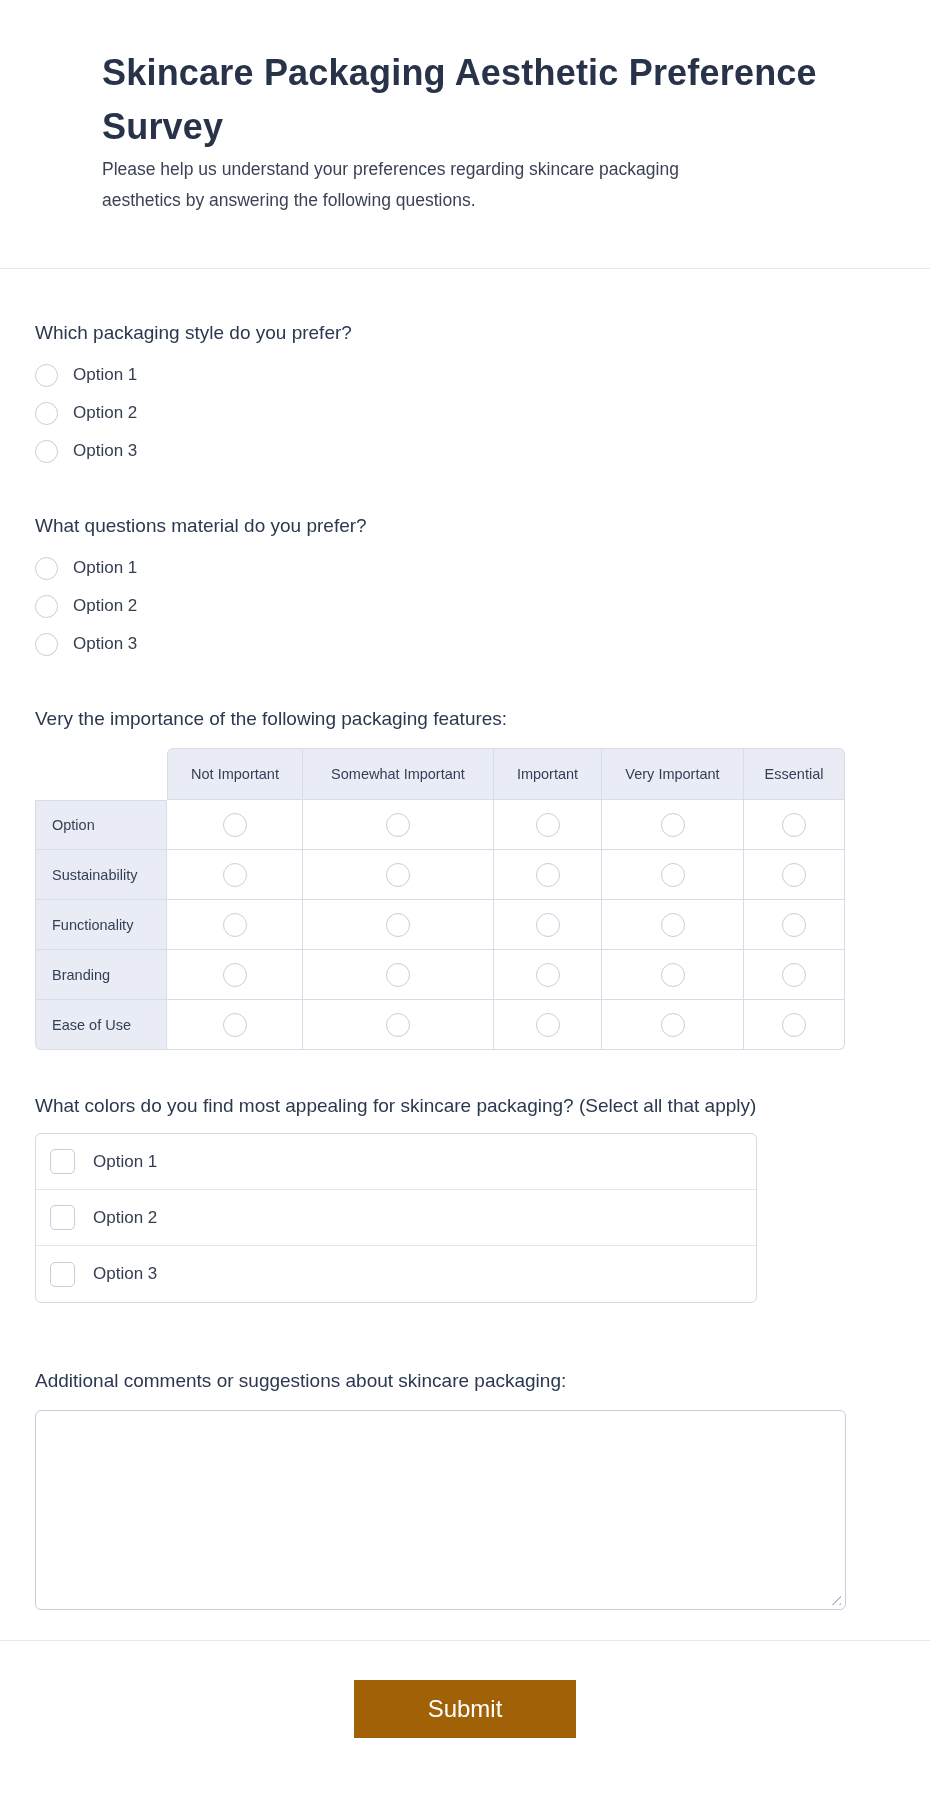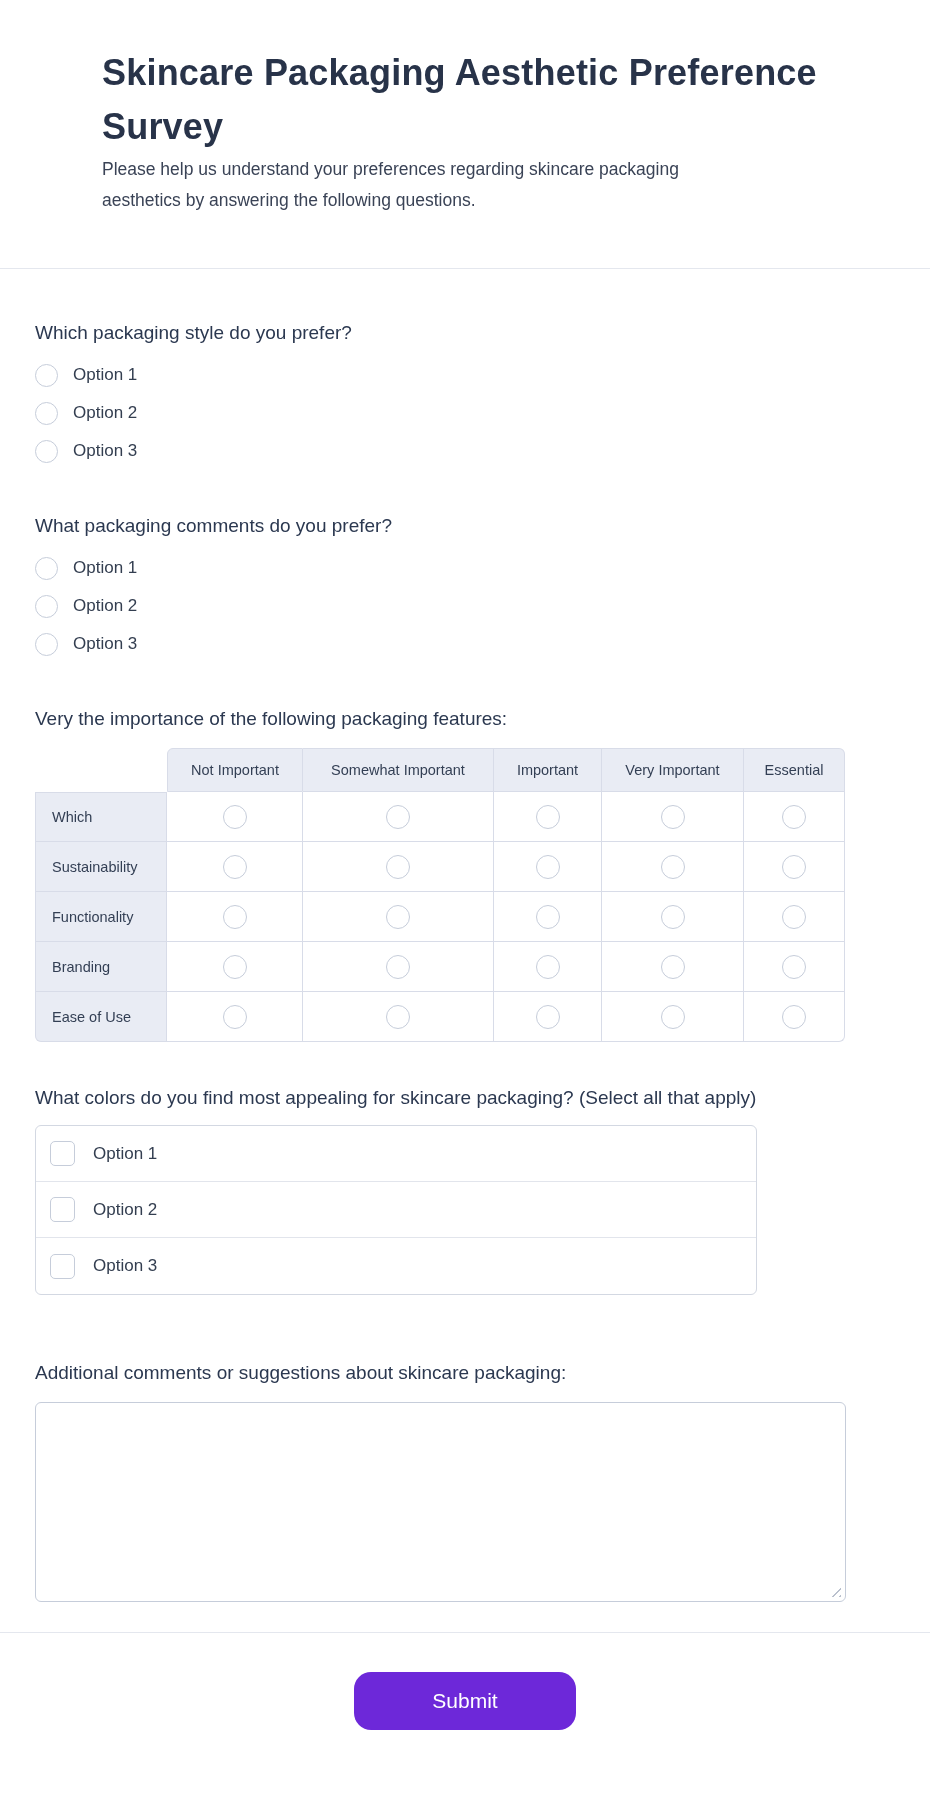--- a/index.html
+++ b/index.html
@@ -68,21 +68,21 @@
     grid-template-columns: 132px 136px 191px 108px 142px 101px;
     width: 810px;
     font-size: 14.5px;
     color: #333f54;
   }
   .m-corner { background: transparent; }
   .m-head {
     background: #e9ecf4;
     border: solid #d8dce8;
     border-width: 1px 1px 1px 0;
-    height: 44px;
+    height: 52px;
     display: flex;
     align-items: center;
     justify-content: center;
     text-align: center;
     font-weight: 400;
   }
   .m-head.first { border-left-width: 1px; border-top-left-radius: 6px; }
   .m-head.last { border-top-right-radius: 6px; }
   .m-label {
     background: #e9ecf4;
@@ -157,27 +157,27 @@
     background: repeating-linear-gradient(135deg, #b9c0cd 0 1.5px, transparent 1.5px 5px);
     clip-path: polygon(100% 0, 100% 100%, 0 100%);
   }
   
   .footer { padding: 39px 0 50px 0; }
   .submit-btn {
     display: block;
     margin: 0 auto;
     width: 222px;
     height: 58px;
-    background: #6d28d9;
+    background: #a16207;
     color: #ffffff;
     font-family: "Liberation Sans", sans-serif;
-    font-size: 21px;
+    font-size: 24px;
     font-weight: 500;
     border: none;
-    border-radius: 17px;
+    border-radius: 0;
     cursor: pointer;
   }
 </style>
 </head>
 <body>
 
 <div class="header">
   <h1 class="page-title">Skincare Packaging Aesthetic Preference Survey</h1>
   <p class="page-desc">Please help us understand your preferences regarding skincare packaging aesthetics by answering the following questions.</p>
 </div>
@@ -196,21 +196,21 @@
       <span class="radio"></span>
       <span class="option-text">Option 2</span>
     </div>
     <div class="option-row">
       <span class="radio"></span>
       <span class="option-text">Option 3</span>
     </div>
   </section>
 
   <section class="question">
-    <div class="q-label">What packaging comments do you prefer?</div>
+    <div class="q-label">What questions material do you prefer?</div>
     <div class="option-row">
       <span class="radio"></span>
       <span class="option-text">Option 1</span>
     </div>
     <div class="option-row">
       <span class="radio"></span>
       <span class="option-text">Option 2</span>
     </div>
     <div class="option-row">
       <span class="radio"></span>
@@ -221,21 +221,21 @@
   <section class="question">
     <div class="q-label">Very the importance of the following packaging features:</div>
     <div class="matrix">
       <div class="m-corner"></div>
       <div class="m-head first">Not Important</div>
       <div class="m-head">Somewhat Important</div>
       <div class="m-head">Important</div>
       <div class="m-head">Very Important</div>
       <div class="m-head last">Essential</div>
 
-      <div class="m-label first-row">Which</div>
+      <div class="m-label first-row">Option</div>
       <div class="m-cell">
           <span class="radio"></span>
         </div>
       <div class="m-cell">
           <span class="radio"></span>
         </div>
       <div class="m-cell">
           <span class="radio"></span>
         </div>
       <div class="m-cell">

